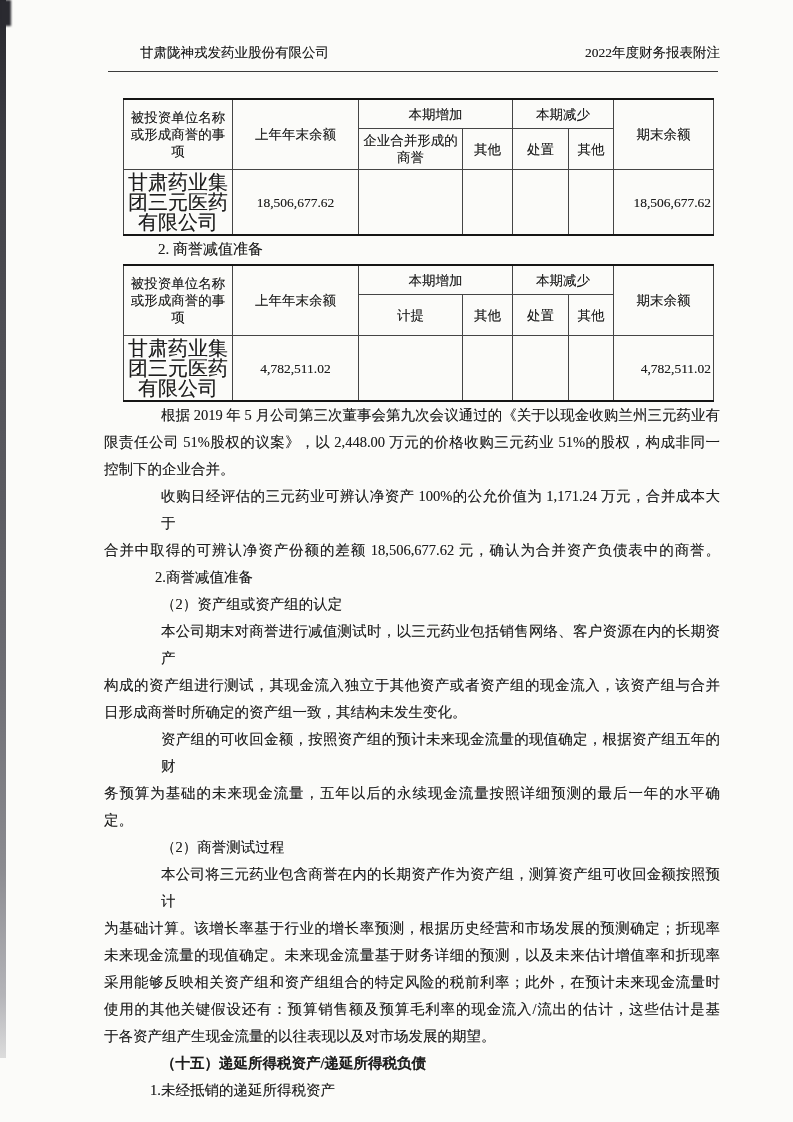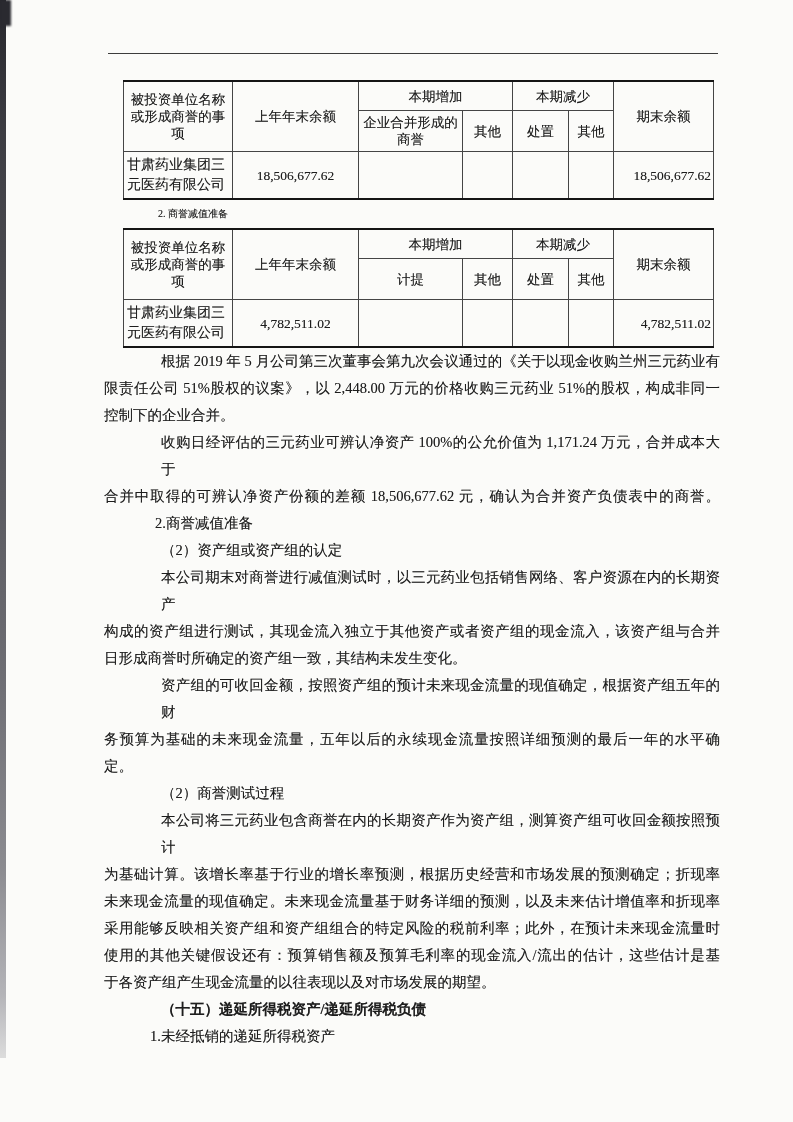--- a/index.html
+++ b/index.html
@@ -14,42 +14,46 @@
   .content{position:absolute;left:104px;top:44px;width:616px;}
   .hdr{display:flex;justify-content:space-between;align-items:flex-end;font-size:13.5px;padding-left:36px;}
   .rule{border-top:1.8px solid #3c3c3c;margin:9px 0 0 4px;width:610px;height:0;}
   table{border-collapse:collapse;table-layout:fixed;margin-left:19px;width:590px;}
   .tb{border-top:2.4px solid #151515;border-bottom:2.4px solid #151515;border-radius:9px;}
   .tb th,.tb td{border:1px solid #454545;padding:1px 2px;text-align:center;font-weight:normal;
                 vertical-align:middle;font-size:13.5px;line-height:17px;}
   tr.r1 th{height:26px;}
   tr.r2 th{height:38px;}
   tr.dr td{height:42px;}
-  td.name{text-align:left;font-size:14px;line-height:20px;padding:2px 3px;}
+  td.name{text-align:center;font-size:20px;line-height:20px;padding:2px 3px;}
   td.endv{text-align:right;padding-right:2px;}
   .t1{margin-top:26px;}
   .t2{margin-top:1px;}
-  .lbl{line-height:27px;font-size:10px;padding-left:54px;}
+  .lbl{line-height:27px;font-size:15px;padding-left:54px;}
   .flow{margin-top:0;}
   .tline{line-height:27px;font-size:14.5px;}
   .fill{text-align:justify;text-align-last:justify;}
   .ind{padding-left:57px;}
   .ind2{padding-left:46px;}
   .ind3{padding-left:51px;}
   .bold{font-weight:bold;}
 </style>
 </head>
 <body>
 
 <div class="page">
   <div class="edge"></div>
   <div class="edge-blob"></div>
 
   <div class="content ink">
 
+    <div class="hdr">
+      <span>甘肃陇神戎发药业股份有限公司</span>
+      <span>2022年度财务报表附注</span>
+    </div>
     <div class="rule"></div>
 
     <table class="tb t1">
       <colgroup>
         <col style="width:109px">
           <col style="width:126px">
           <col style="width:104px">
         <col style="width:50px">
           <col style="width:56px">
           <col style="width:45px">

